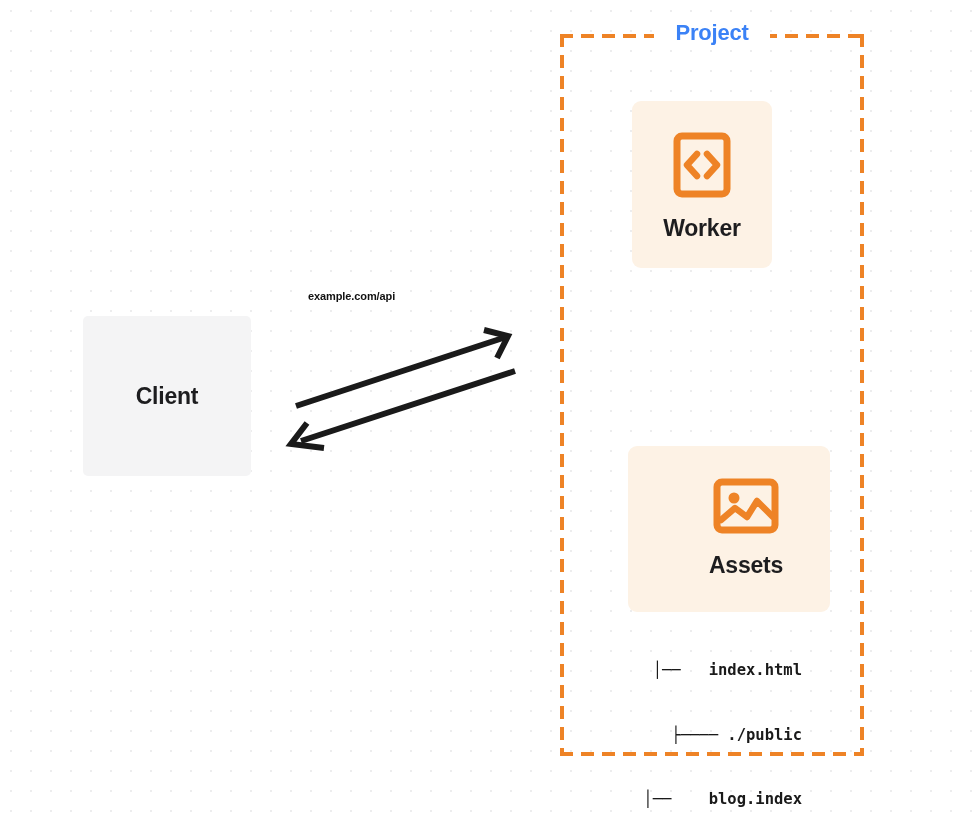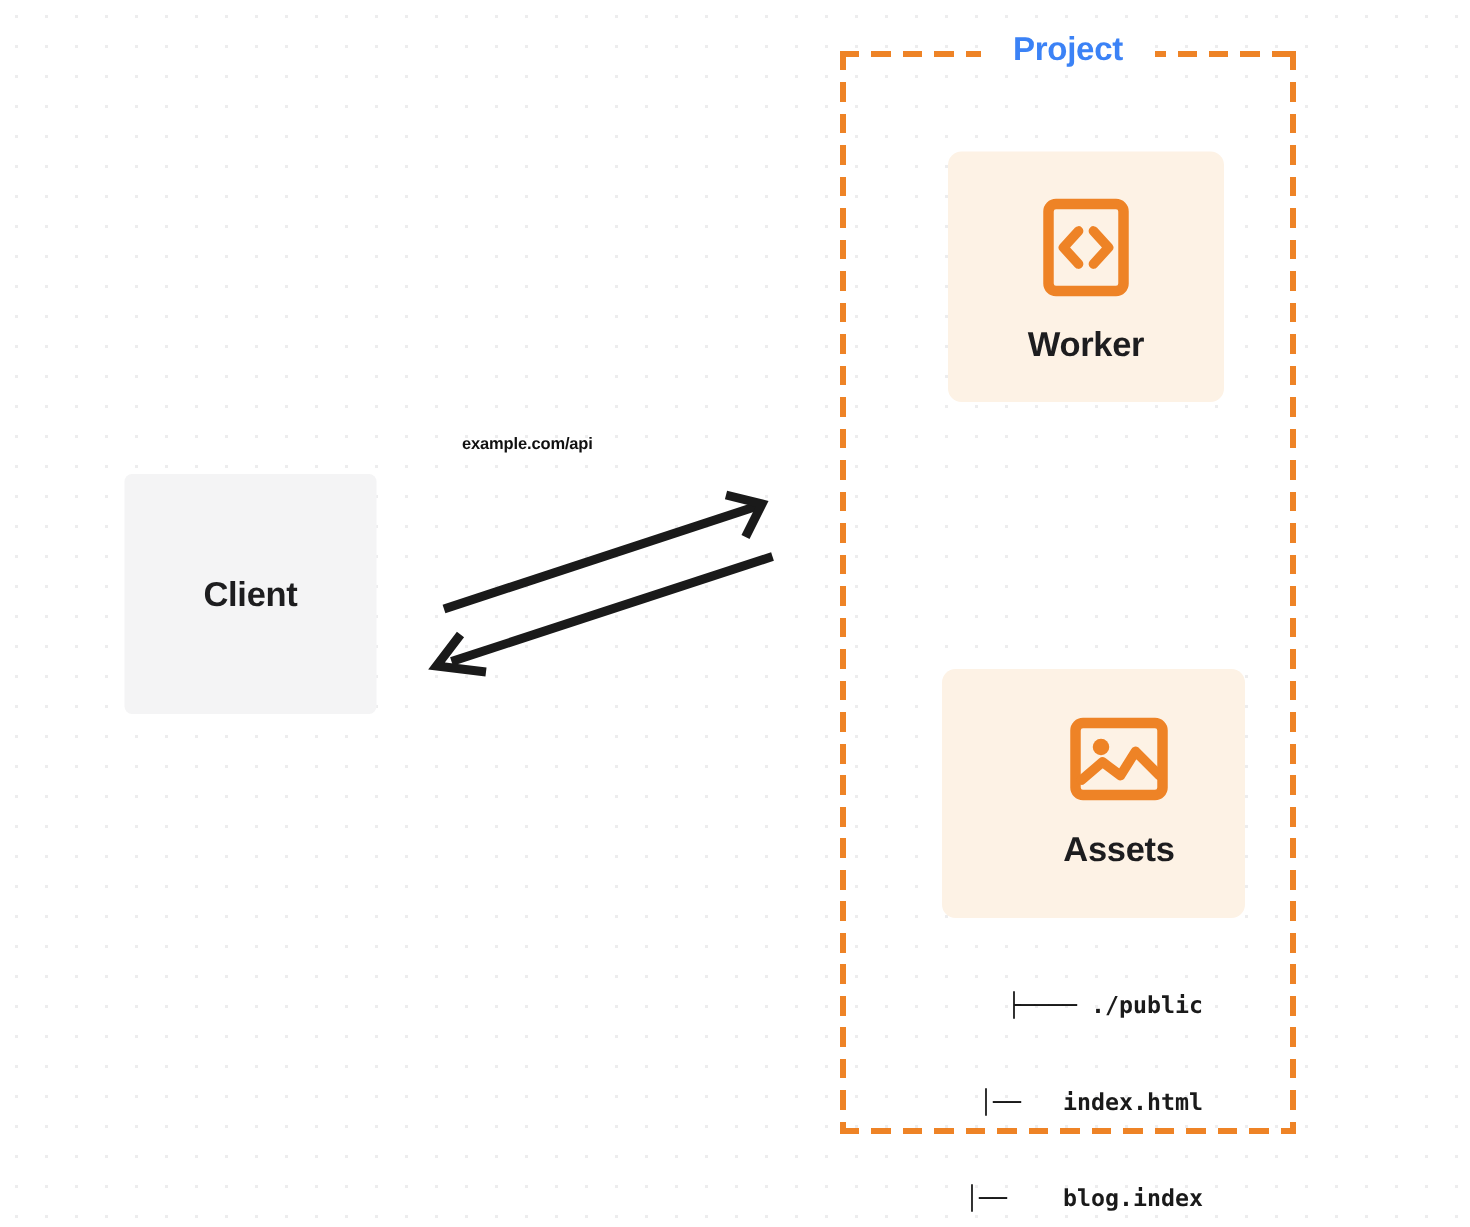--- a/index.html
+++ b/index.html
@@ -112,21 +112,21 @@
     background: #fdf2e5;
     border-radius: 9px;
     display: flex;
     flex-direction: column;
     align-items: center;
     justify-content: flex-start;
   }
   .card-worker {
     left: 632px;
     top: 101px;
-    width: 184px;
+    width: 140px;
     height: 167px;
   }
   .card-assets {
     left: 628px;
     top: 446px;
     width: 168px;
     height: 166px;
     padding-left: 34px;
   }
   .card-icon {
@@ -203,19 +203,19 @@
       <svg width="66" height="58" viewBox="0 0 66 58">
         <rect x="4" y="5" width="58" height="48" rx="5" ry="5" fill="none" stroke="#ee8326" stroke-width="7"></rect>
         <circle cx="21" cy="21" r="5.5" fill="#ee8326"></circle>
         <polyline points="8,43 22,31 34,40 44,24 60,40" fill="none" stroke="#ee8326" stroke-width="6.5" stroke-linecap="round" stroke-linejoin="round"></polyline>
       </svg>
     </span>
     <span class="card-label">Assets</span>
   </div>
 
   <div class="file-tree">
+    <span class="tree-row">│──   index.html</span>
     <span class="tree-row">├──── ./public</span>
-    <span class="tree-row">│──   index.html</span>
     <span class="tree-row">│──    blog.index</span>
     
   </div>
 
 </div>
 
 </body></html>

